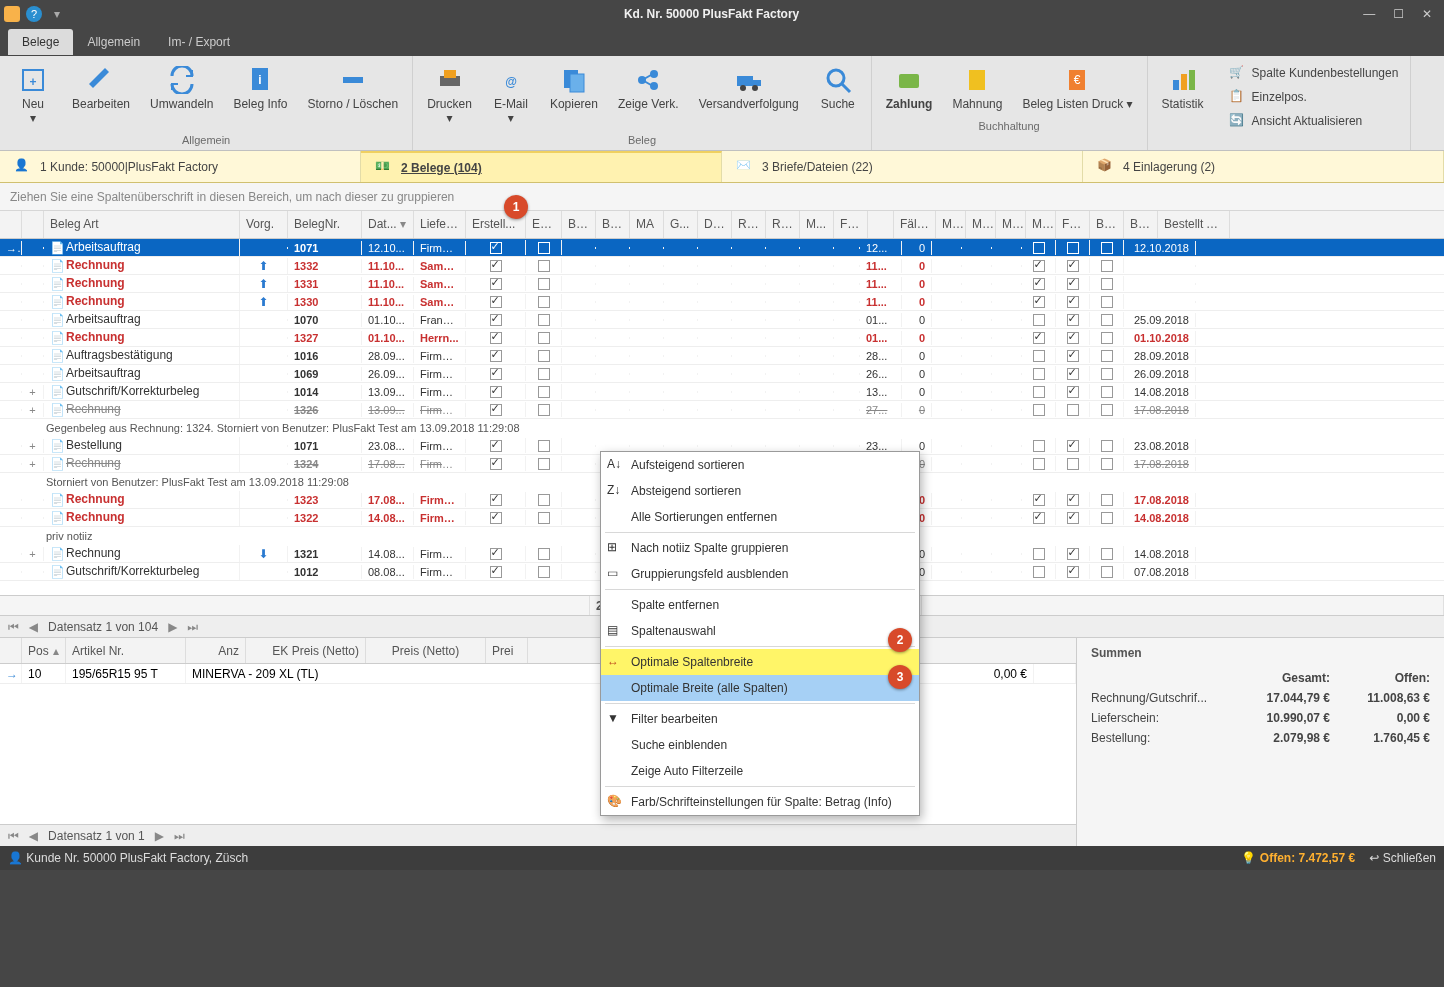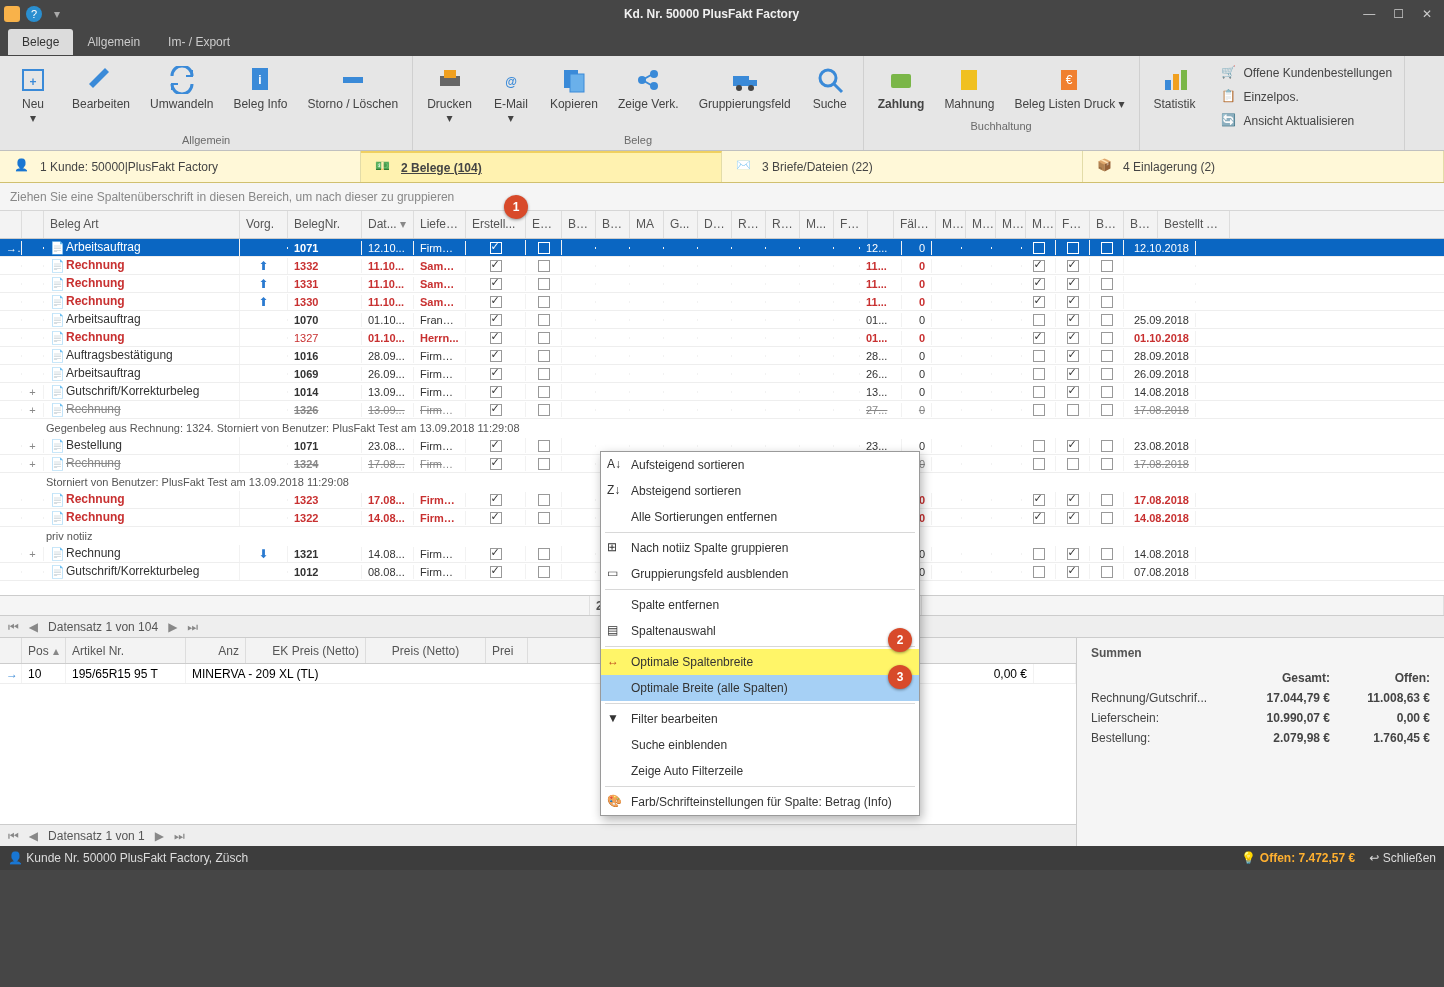--- a/index.html
+++ b/index.html
@@ -220,21 +220,21 @@
         </div>
       <div class="rbtn">
           <div class="ricon">
             <svg width="28" height="28">
               <rect x="2" y="10" width="16" height="10" fill="#3a8ad8"></rect>
               <rect x="18" y="14" width="8" height="6" fill="#3a8ad8"></rect>
               <circle cx="8" cy="22" r="3" fill="#444"></circle>
               <circle cx="20" cy="22" r="3" fill="#444"></circle>
             </svg>
           </div>
-          <div class="rlabel">Gruppierungsfeld</div>
+          <div class="rlabel">Versandverfolgung</div>
         </div>
       <div class="rbtn">
           <div class="ricon">
             <svg width="28" height="28">
               <circle cx="12" cy="12" r="8" fill="none" stroke="#3a8ad8" stroke-width="3"></circle>
               <line x1="18" y1="18" x2="26" y2="26" stroke="#3a8ad8" stroke-width="3"></line>
             </svg>
           </div>
           <div class="rlabel">Suche</div>
         </div>
@@ -280,21 +280,21 @@
               <rect x="4" y="14" width="6" height="10" fill="#3a8ad8"></rect>
               <rect x="12" y="8" width="6" height="16" fill="#f0a020"></rect>
               <rect x="20" y="4" width="6" height="20" fill="#7ab648"></rect>
             </svg>
           </div>
           <div class="rlabel">Statistik</div>
         </div>
       <div style="display:flex;flex-direction:column;justify-content:center;gap:2px;padding-left:8px">
         <div class="rsmall">
             <span class="sicon">🛒</span>
-            <span>Offene Kundenbestellungen</span>
+            <span>Spalte Kundenbestellungen</span>
           </div>
         <div class="rsmall">
             <span class="sicon">📋</span>
             <span>Einzelpos.</span>
           </div>
         <div class="rsmall">
             <span class="sicon">🔄</span>
             <span>Ansicht Aktualisieren</span>
           </div>
       </div>
@@ -503,21 +503,21 @@
     <div class="gc w-chk" style="text-align:center"><span class="chk"></span></div>
     <div class="gc w-chk" style="text-align:center"><span class="chk on"></span></div>
     <div class="gc w-chk" style="text-align:center"><span class="chk"></span></div>
     <div class="gc w-bam " style="text-align:right">25.09.2018</div>
   </div>
       <div class="grow">
     <div class="gc w-arrow"></div>
     <div class="gc w-exp exp"></div>
     <div class="gc w-art"><span class="doc-icon">📄</span><span class="red">Rechnung</span></div>
     <div class="gc w-vorg" style="text-align:center"></div>
-    <div class="gc w-nr red" style="font-weight:400">1327</div>
+    <div class="gc w-nr red" style="font-weight:700">1327</div>
     <div class="gc w-dat red">01.10...</div>
     <div class="gc w-lief red">Herrn...</div>
     <div class="gc w-erst" style="text-align:center"><span class="chk on"></span></div>
     <div class="gc w-erl" style="text-align:center"><span class="chk"></span></div>
     <div class="gc w-tiny"></div>
         <div class="gc w-tiny"></div>
         <div class="gc w-tiny"></div>
         <div class="gc w-tiny"></div>
     <div class="gc w-tiny"></div>
         <div class="gc w-tiny"></div>

